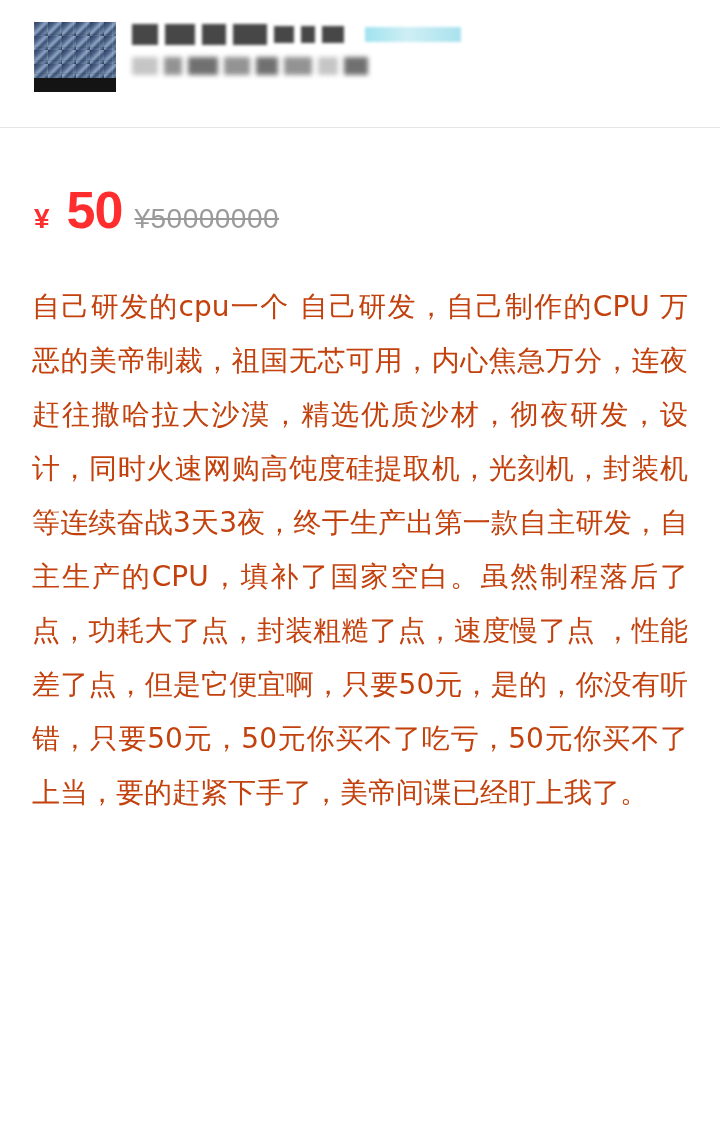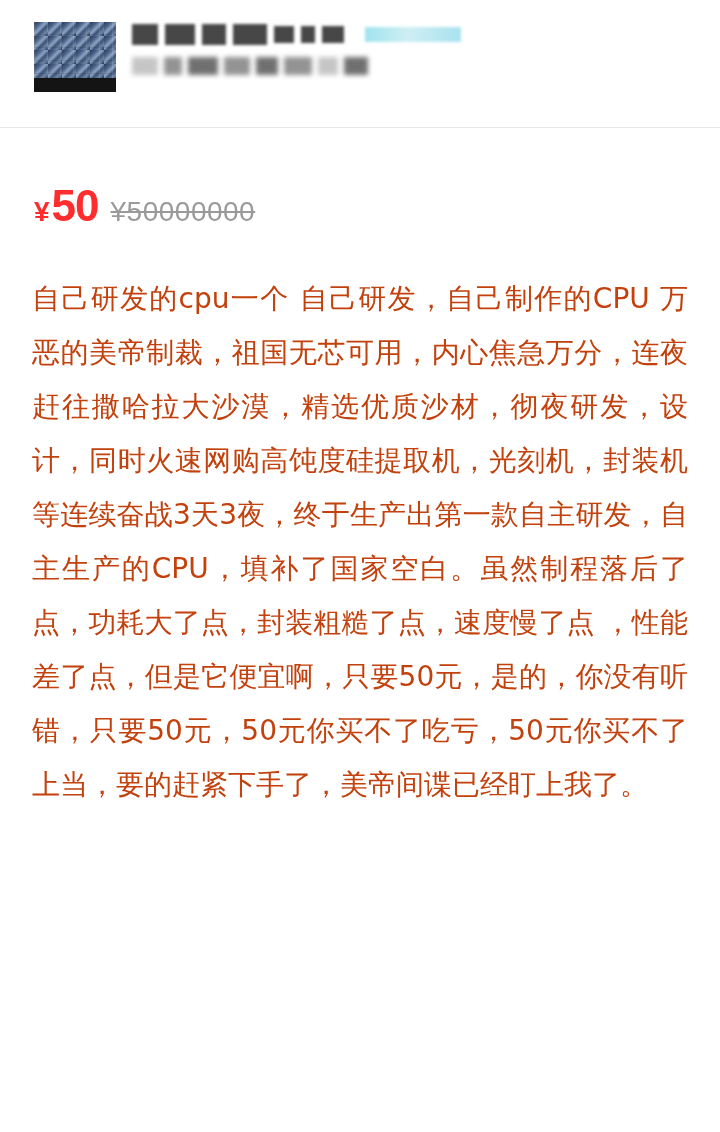--- a/index.html
+++ b/index.html
@@ -113,25 +113,25 @@
     align-items: baseline;
   }
   .cur {
     color: #ff2d2d;
     font-size: 28px;
     font-weight: bold;
     line-height: 1;
   }
   .price {
     color: #ff2d2d;
-    font-size: 44px;
+    font-size: 52px;
     font-weight: bold;
     line-height: 1;
     letter-spacing: -1px;
-    margin-left: 2px;
+    margin-left: 17px;
   }
   .old-price {
     color: #9a9a9a;
     font-size: 28px;
     margin-left: 12px;
     text-decoration: line-through;
     letter-spacing: 0.5px;
   }
 
   

